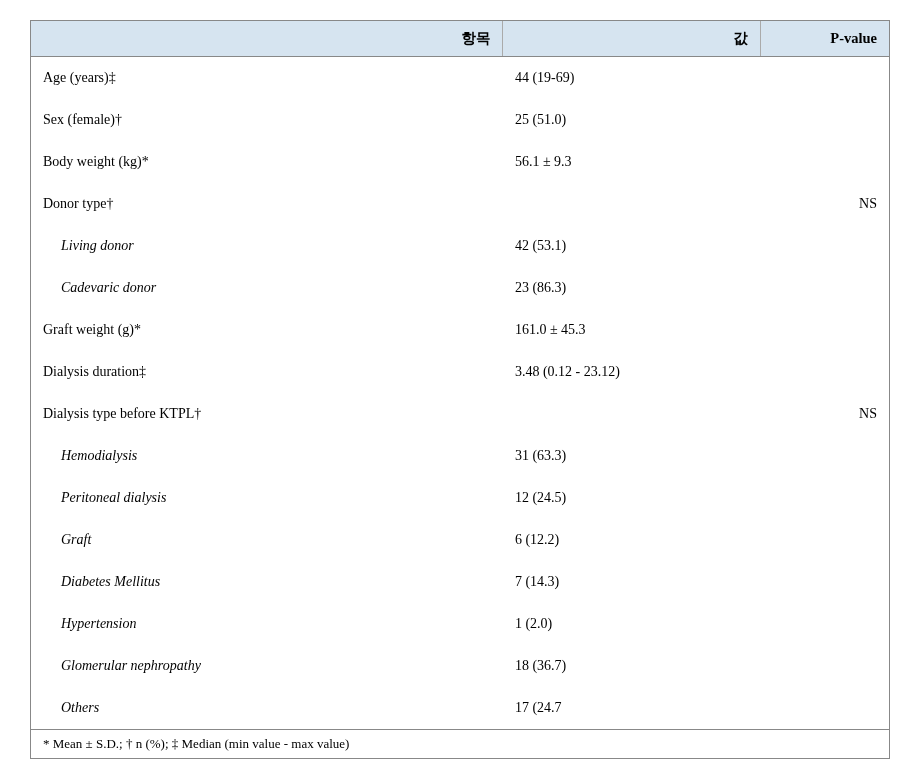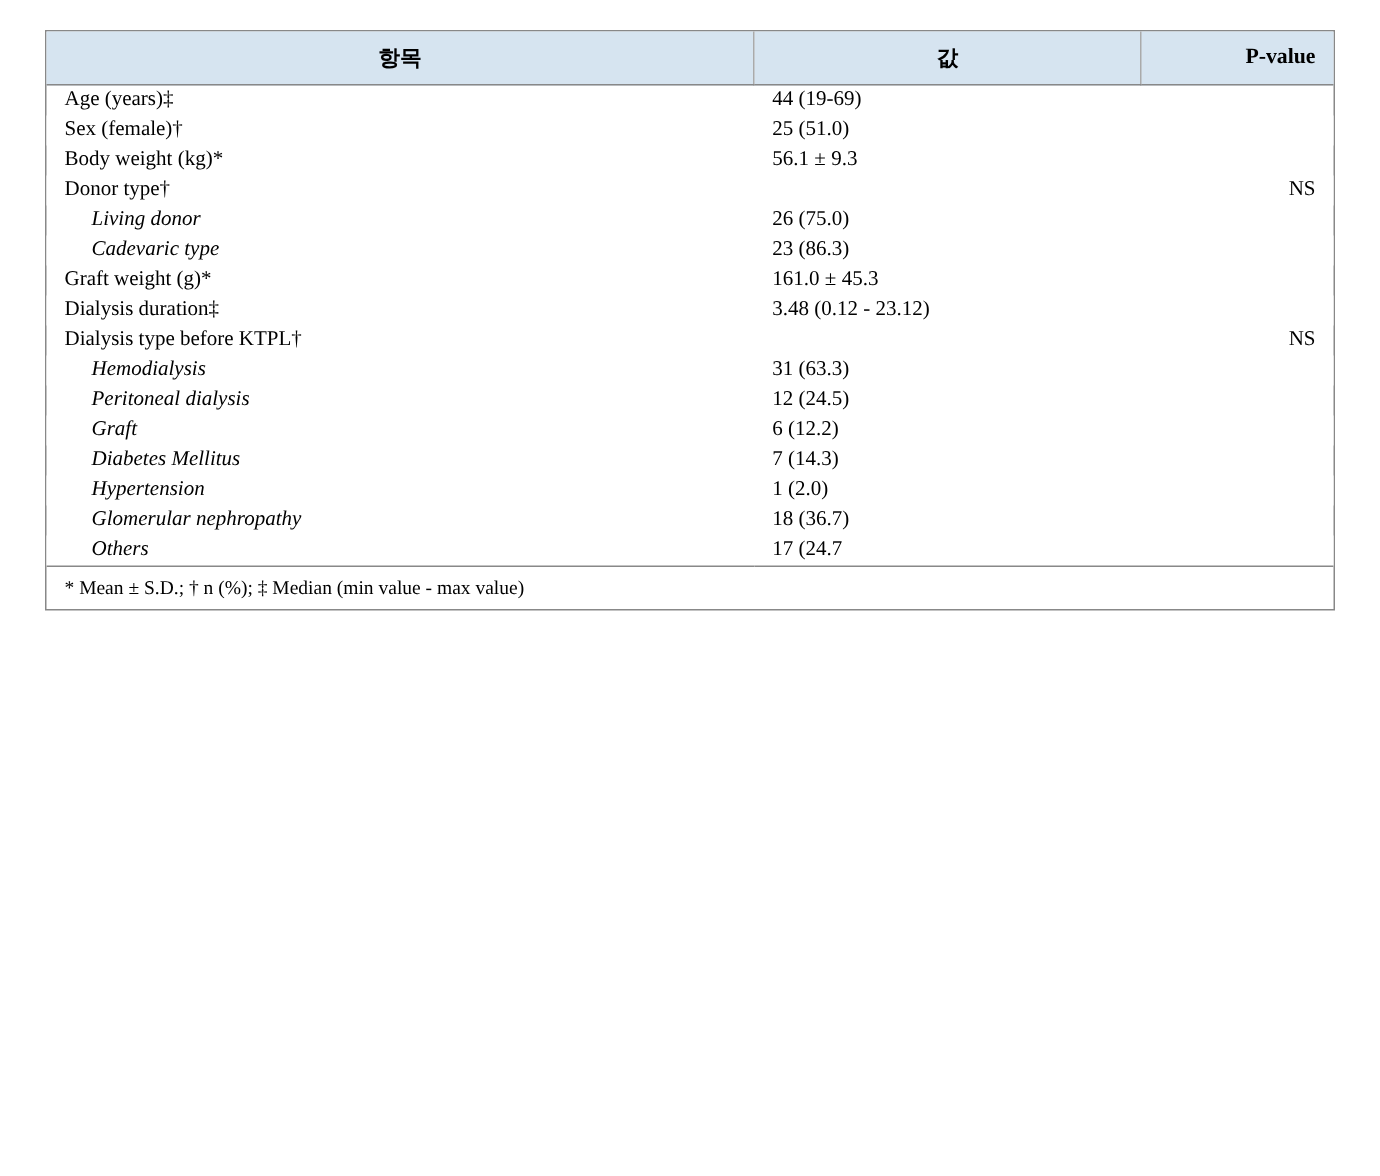--- a/index.html
+++ b/index.html
@@ -27,31 +27,31 @@
 
     table {
       width: 100%;
       border-collapse: collapse;
     }
 
     thead tr th {
       background-color: #d6e4f0;
       border-bottom: 1.5px solid #888;
       padding: 8px 12px;
-      text-align: center;
+      text-align: right;
       font-size: 14.5px;
       font-weight: bold;
     }
 
     thead tr th:not(:last-child) {
       border-right: 1px solid #aaa;
     }
 
     tbody tr td {
-      padding: 2px 12px;
+      padding: 13px 12px;
       vertical-align: top;
       border-bottom: none;
     }
 
     tbody tr td:not(:last-child) {
       border-right: none;
     }
 
     tbody tr:last-child td {
       border-bottom: none;
@@ -114,25 +114,25 @@
           <td class="col-value">56.1 ± 9.3</td>
           <td class="col-pvalue"></td>
         </tr>
         <tr>
           <td class="col-item">Donor type†</td>
           <td class="col-value"></td>
           <td class="col-pvalue">NS</td>
         </tr>
         <tr>
           <td class="col-item indented">Living donor</td>
-          <td class="col-value">26 (75.0)</td>
+          <td class="col-value">42 (53.1)</td>
           <td class="col-pvalue"></td>
         </tr>
         <tr>
-          <td class="col-item indented">Cadevaric type</td>
+          <td class="col-item indented">Cadevaric donor</td>
           <td class="col-value">23 (86.3)</td>
           <td class="col-pvalue"></td>
         </tr>
         <tr>
           <td class="col-item">Graft weight (g)*</td>
           <td class="col-value">161.0 ± 45.3</td>
           <td class="col-pvalue"></td>
         </tr>
         <tr>
           <td class="col-item">Dialysis duration‡</td>

